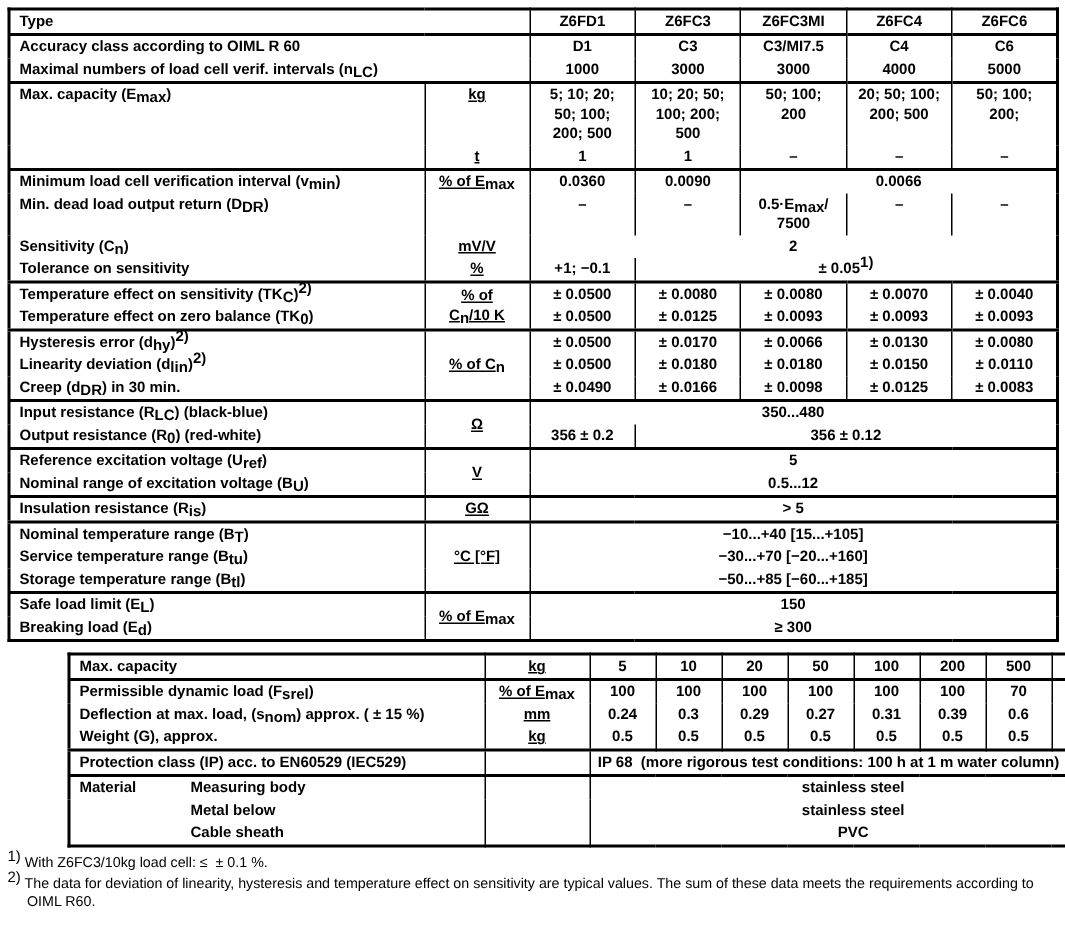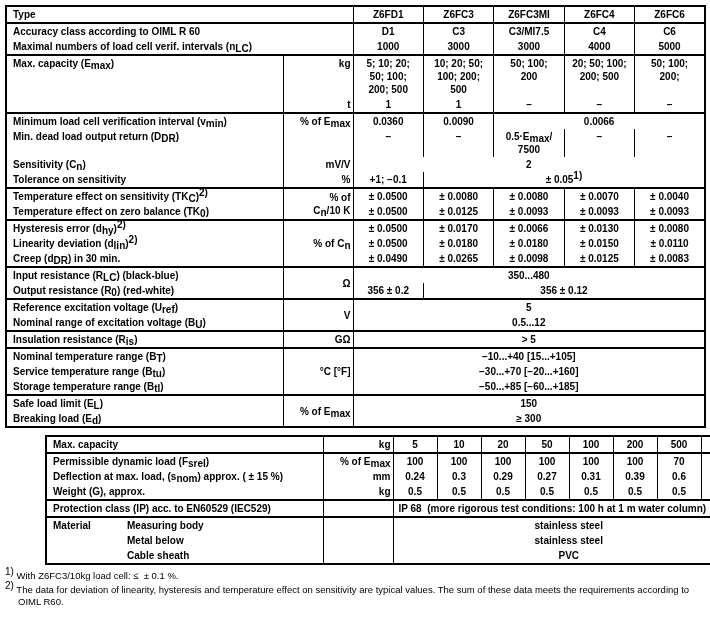--- a/index.html
+++ b/index.html
@@ -24,21 +24,21 @@
     padding: 1px 2px;
     line-height: 13px;
     text-align: center;
     vertical-align: middle;
     word-wrap: break-word;
     border-right: 1px solid #000;
   }
   table.spec td:last-child { border-right: none; }
   table.spec tr.grp > td { border-top: 2px solid #000; }
   table.spec td.lbl { text-align: left; padding-left: 6px; }
-  table.spec td.unit { text-align: right; }
+  table.spec td.unit { text-align: center; text-decoration: underline; }
   table.spec tr.top > td { vertical-align: top; }
   table.spec td.val-left { text-align: left; padding-left: 5px; }
 
   .t1 col.c-lbl { width: 277px; }
   .t1 col.c-unit { width: 70px; }
   .t2 col.c-lbl { width: 277px; }
   .t2 col.c-unit { width: 70px; }
   .t2 { margin-top: 7px; margin-left: 40px; }
   .t2 td { line-height: 14px; }
 
@@ -170,21 +170,21 @@
           <td class="lbl">Linearity deviation (d<sub>lin</sub>)<sup>2)</sup></td>
           <td>± 0.0500</td>
           <td>± 0.0180</td>
           <td>± 0.0180</td>
           <td>± 0.0150</td>
           <td>± 0.0110</td>
         </tr>
         <tr>
           <td class="lbl">Creep (d<sub>DR</sub>) in 30 min.</td>
           <td>± 0.0490</td>
-          <td>± 0.0265</td>
+          <td>± 0.0166</td>
           <td>± 0.0098</td>
           <td>± 0.0125</td>
           <td>± 0.0083</td>
         </tr>
         <tr class="grp">
           <td class="lbl">Input resistance (R<sub>LC</sub>) (black-blue)</td>
           <td rowspan="2" class="unit">Ω</td>
           <td colspan="5">350...480</td>
         </tr>
         <tr>

